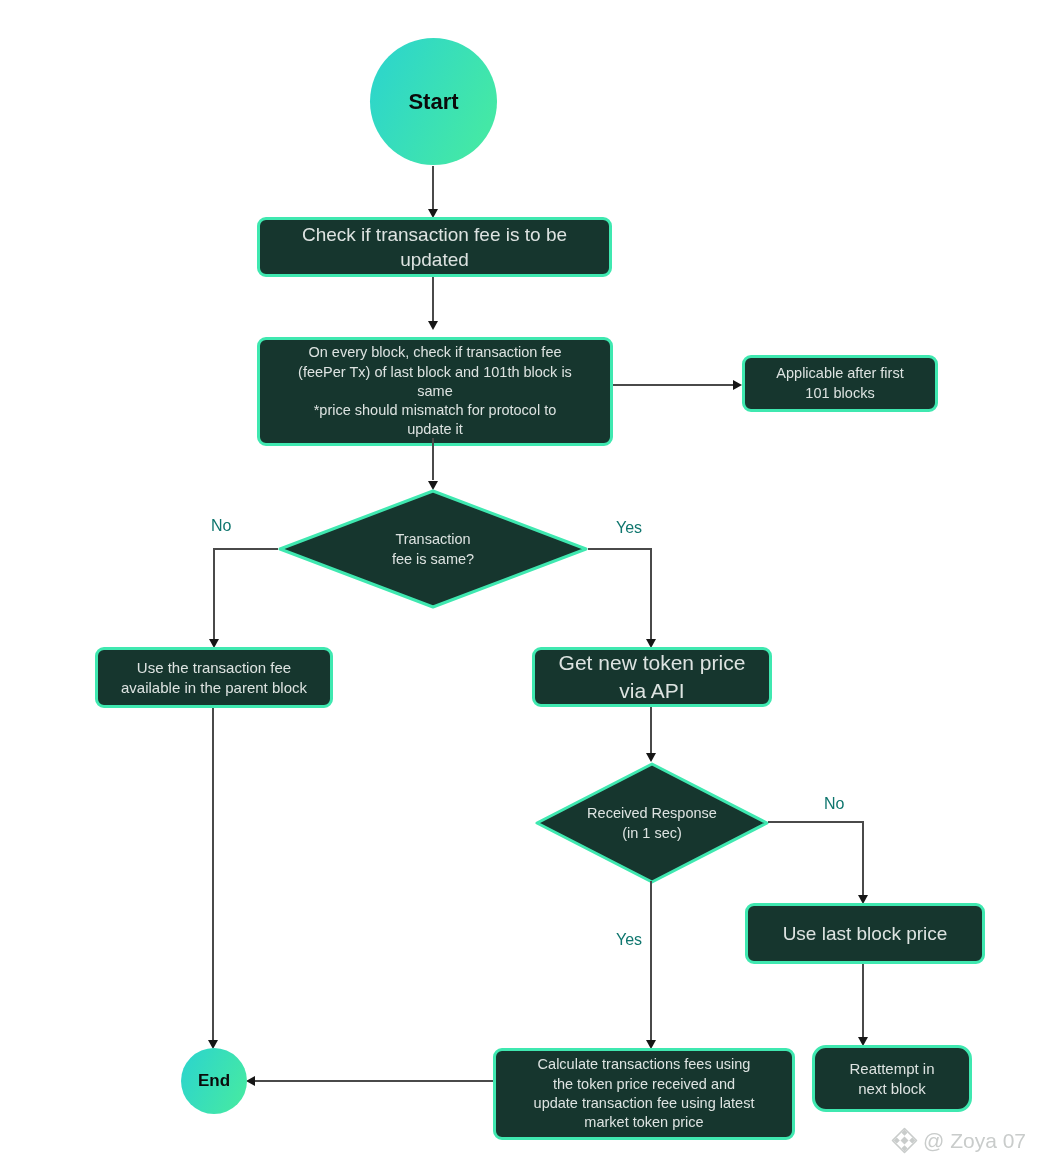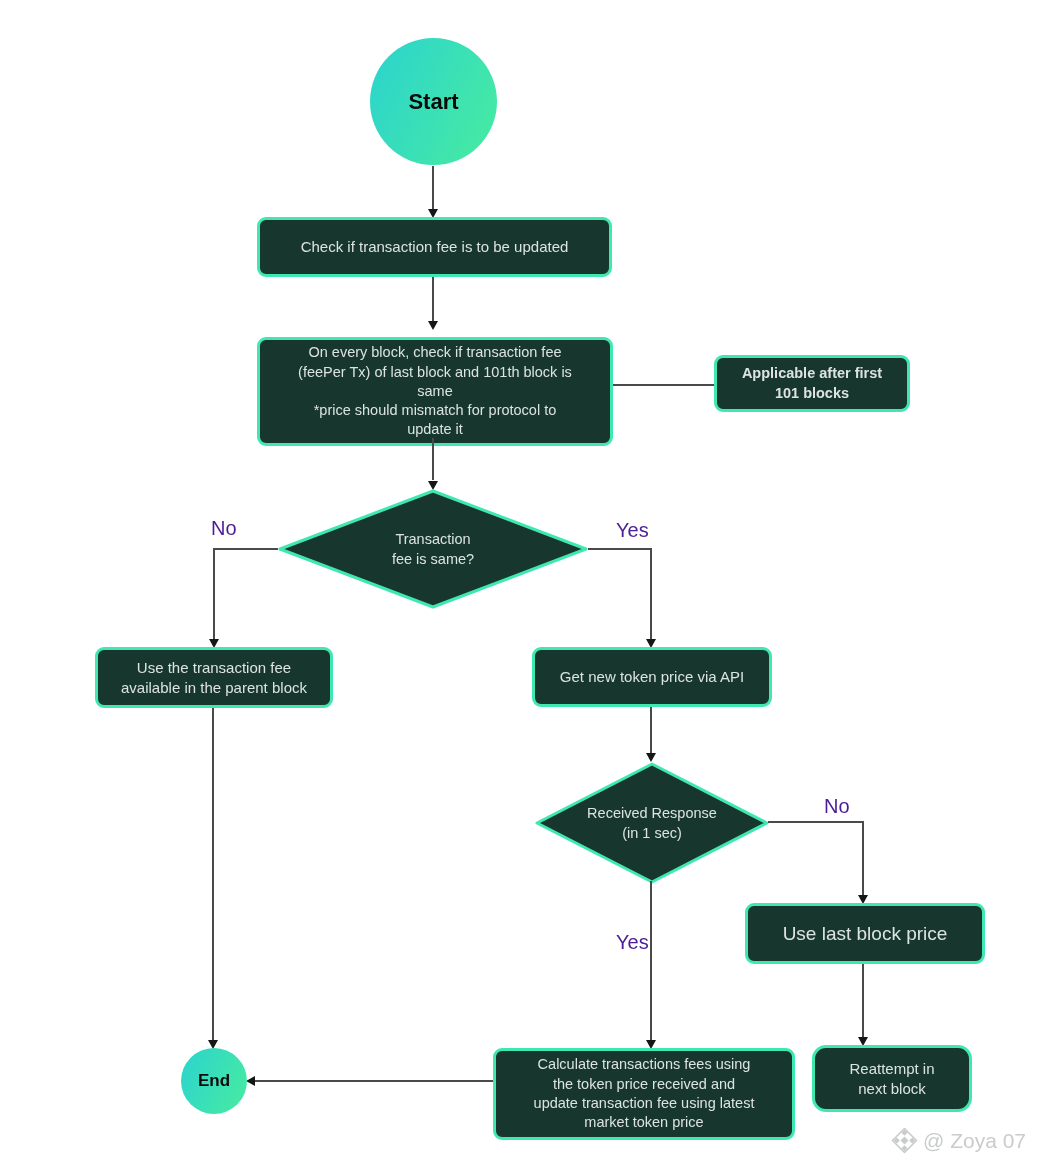--- a/index.html
+++ b/index.html
@@ -28,52 +28,52 @@
   .diamond .dlabel {
     position:absolute; inset:0; display:flex; align-items:center; justify-content:center;
     text-align:center; color:#DDE3E1; white-space:pre-line; line-height:1.38;
   }
   
   .line { position:absolute; background:#4a4a4a; }
   .arr  { position:absolute; width:0; height:0; }
   .arr.down  { border-left:5px solid transparent; border-right:5px solid transparent; border-top:9px solid #161616; }
   .arr.right { border-top:5px solid transparent; border-bottom:5px solid transparent; border-left:9px solid #161616; }
   .arr.left  { border-top:5px solid transparent; border-bottom:5px solid transparent; border-right:9px solid #161616; }
-  .elabel { position:absolute; color:#4c1d95; font-size:20px; }
+  .elabel { position:absolute; color:#0f766e; font-size:16px; }
   .watermark {
     position:absolute; left:891px; top:1127px;
     display:flex; align-items:center; gap:5px;
     color:#C9CCCB; font-size:21px;
   }
 </style>
 </head>
 <body>
 
 <div class="canvas">
 
   <div class="terminal" style="left:370px; top:38px; width:127px; height:127px; font-size:22px;">Start</div>
 
   <div class="line" style="left:432px; top:166px; width:2px; height:44px;"></div>
   <div class="arr down" style="left:428px; top:209px;"></div>
 
-  <div class="node" style="left:257px; top:217px; width:355px; height:60px; font-size:15px;">Check if transaction fee is to be updated</div>
+  <div class="node" style="left:257px; top:217px; width:355px; height:60px; font-size:19px;">Check if transaction fee is to be updated</div>
 
   <div class="line" style="left:432px; top:277px; width:2px; height:45px;"></div>
   <div class="arr down" style="left:428px; top:321px;"></div>
 
   <div class="node" style="left:257px; top:329px; width:356px; height:109px; font-size:14.5px;margin-top:8px;">On every block, check if transaction fee
 (feePer Tx) of last block and 101th block is
 same
 *price should mismatch for protocol to
 update it</div>
 
   <div class="line" style="left:613px; top:384px; width:121px; height:2px;"></div>
   <div class="arr right" style="left:733px; top:380px;"></div>
 
-  <div class="node" style="left:714px; top:355px; width:196px; height:57px; font-size:14.5px;font-weight:bold;">Applicable after first
+  <div class="node" style="left:742px; top:355px; width:196px; height:57px; font-size:14.5px;">Applicable after first
 101 blocks</div>
 
   <div class="line" style="left:432px; top:438px; width:2px; height:42px;"></div>
   <div class="arr down" style="left:428px; top:481px;"></div>
 
   <div class="diamond" style="left:277px; top:489px; width:312px; height:120px;">
     <svg width="312" height="120" viewBox="0 0 312 120">
       <polygon points="156,2 309,60 156,118 3,60" fill="#16362E" stroke="#3FE8B0" stroke-width="3" stroke-linejoin="round"></polygon>
     </svg>
     <div class="dlabel" style="font-size:14.5px;">Transaction
@@ -89,21 +89,21 @@
 available in the parent block</div>
 
   <div class="line" style="left:212px; top:708px; width:2px; height:332px;"></div>
   <div class="arr down" style="left:208px; top:1040px;"></div>
 
   <div class="elabel" style="left:616px; top:519px;">Yes</div>
   <div class="line" style="left:588px; top:548px; width:64px; height:2px;"></div>
   <div class="line" style="left:650px; top:548px; width:2px; height:92px;"></div>
   <div class="arr down" style="left:646px; top:639px;"></div>
 
-  <div class="node" style="left:532px; top:647px; width:240px; height:60px; font-size:15px;">Get new token price via API</div>
+  <div class="node" style="left:532px; top:647px; width:240px; height:60px; font-size:21px;">Get new token price via API</div>
 
   <div class="line" style="left:650px; top:707px; width:2px; height:47px;"></div>
   <div class="arr down" style="left:646px; top:753px;"></div>
 
   <div class="diamond" style="left:534px; top:762px; width:236px; height:122px;">
     <svg width="236" height="122" viewBox="0 0 236 122">
       <polygon points="118,2 233,61 118,120 3,61" fill="#16362E" stroke="#3FE8B0" stroke-width="3" stroke-linejoin="round"></polygon>
     </svg>
     <div class="dlabel" style="font-size:14.5px;">Received Response
 (in 1 sec)</div>

